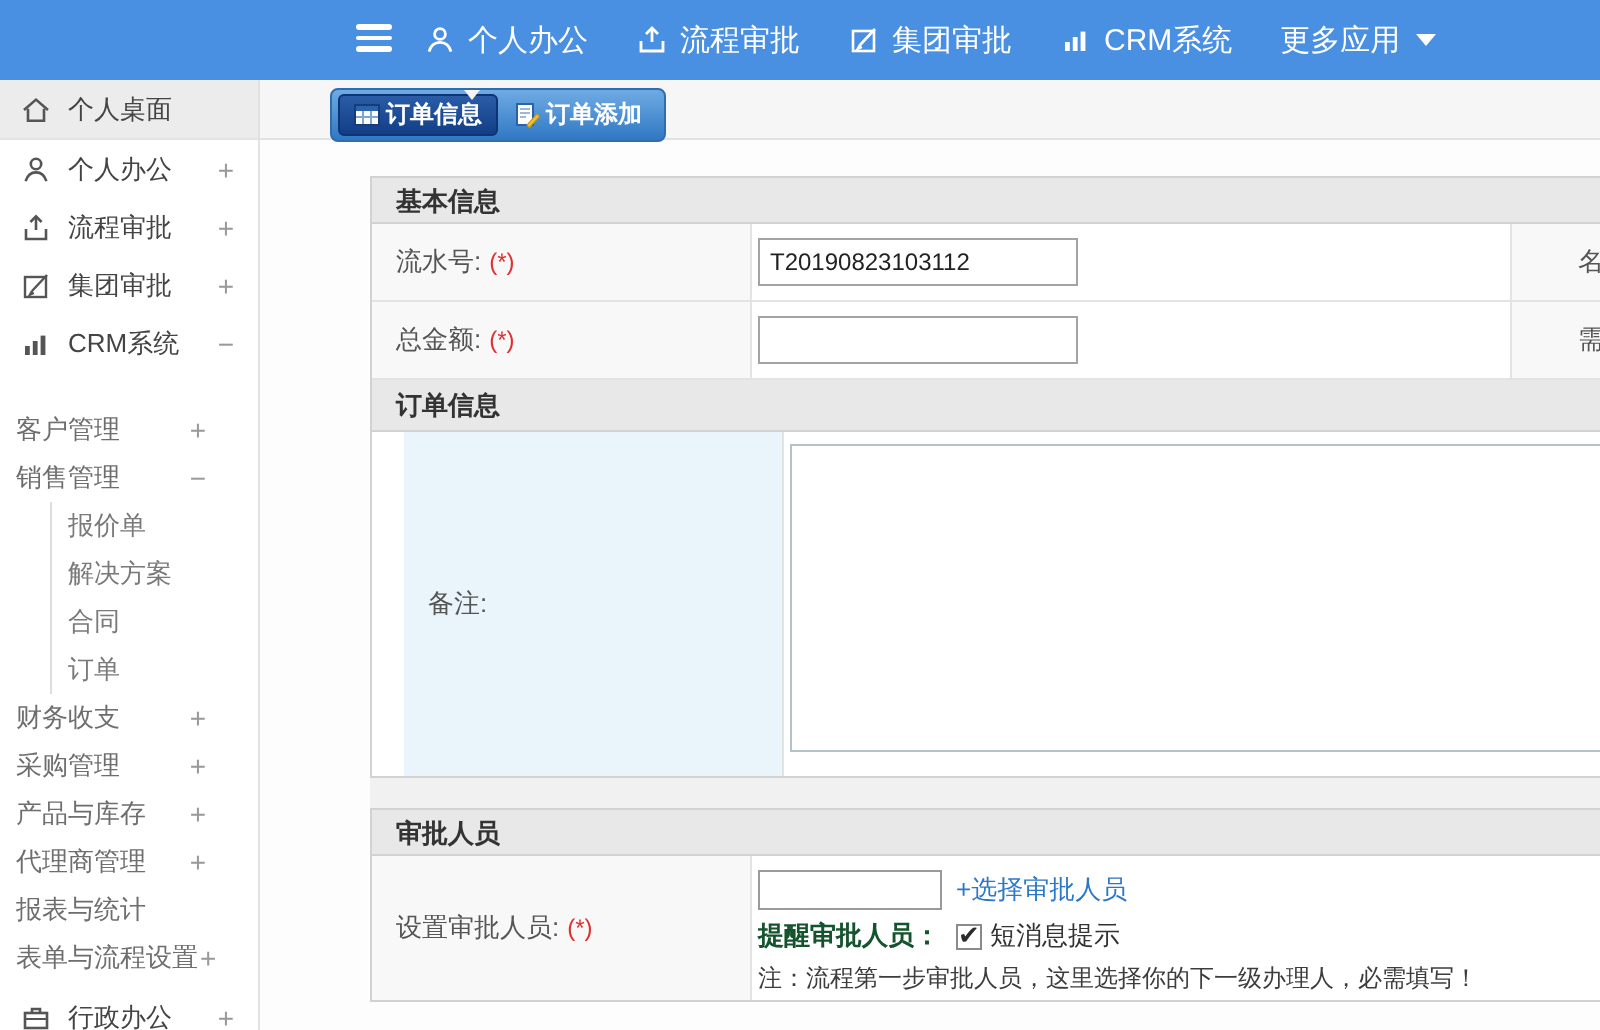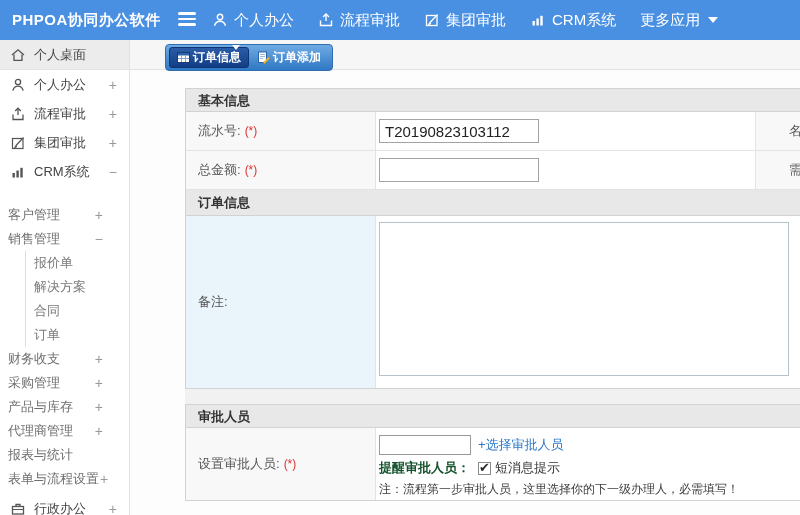--- a/index.html
+++ b/index.html
@@ -39,26 +39,26 @@
   .tab-notch { position: absolute; left: 66px; top: 0px; width: 0; height: 0; border-left: 4px solid transparent; border-right: 4px solid transparent; border-bottom: 5px solid #f6f6f6; transform: rotate(180deg); }
 
   
   .formwrap { margin: 18px 0 0 55px; width: 770px; }
   .ftable { width: 770px; border: 1px solid #d2d2d2; background: #fff; }
   .sec-hdr { height: 23px; line-height: 23px; background: #e8e8e8; border-bottom: 1px solid #d2d2d2; font-size: 13px; font-weight: bold; color: #333; padding-left: 12px; }
   .sec-hdr.tall { height: 26px; line-height: 26px; }
   .frow { display: flex; border-bottom: 1px solid #e3e3e3; }
   .frow:last-child { border-bottom: none; }
   .cell-lbl { width: 190px; flex: 0 0 190px; background: #f8f8f8; border-right: 1px solid #e3e3e3; display: flex; align-items: center; padding-left: 12px; font-size: 13px; color: #555; }
-  .cell-lbl.blue { background: #e9f4fb; }
+  .cell-lbl.blue { background: #e9f4fb; margin-left: 16px; }
   .req { color: #e03131; margin-left: 4px; font-size: 12px; }
   .cell-val { width: 380px; flex: 0 0 380px; display: flex; align-items: center; border-right: 1px solid #e3e3e3; background: #fff; }
   .cell-lbl2 { flex: 1; background: #f8f8f8; display: flex; align-items: center; padding-left: 33px; font-size: 13px; color: #555; overflow: hidden; white-space: nowrap; }
   .row-h39 { height: 39px; }
-  .txt-input { margin-left: 3px; width: 160px; height: 24px; border: 1px solid #a3a3a3; font-size: 15px; color: #222; padding: 1px 5px; font-family: "Liberation Sans", sans-serif; background: #fff; }
+  .txt-input { margin-left: 3px; width: 160px; height: 24px; border: 1px solid #a3a3a3; font-size: 12px; color: #222; padding: 1px 5px; font-family: "Liberation Sans", sans-serif; background: #fff; }
   .cell-val-wide { flex: 1; background: #fff; }
   .remark-row { height: 172px; }
   .remark-area { margin: 6px 0 0 3px; width: 410px; height: 154px; border: 1px solid #b4c3ca; resize: none; font-family: "Liberation Sans", sans-serif; font-size: 13px; padding: 4px; }
   .gap-strip { height: 15px; background: #f1f1f1; width: 770px; }
 
   .appr-row { height: 72px; }
   .appr-val { flex: 1; background: #fff; padding: 7px 0 0 3px; font-size: 13px; color: #333; }
   .appr-line1 { display: flex; align-items: center; }
   .appr-input { width: 92px; height: 20px; border: 1px solid #9a9a9a; background: #fff; font-size: 13px; padding: 1px 4px; font-family: "Liberation Sans", sans-serif; }
   .choose-link { color: #2b77c8; font-size: 13px; margin-left: 7px; cursor: pointer; text-decoration: none; }
@@ -69,21 +69,20 @@
   .appr-note { margin-top: 4px; font-size: 12px; color: #3d3d3d; white-space: nowrap; }
 
   svg { display: block; }
 </style>
 </head>
 <body>
 
 <div class="app">
 
   <div class="topbar">
-    <div class="topbar-title">PHPOA协同办公软件</div>
     <div class="hamburger">
         <span></span>
         <span></span>
         <span></span>
       </div>
     <div class="topnav">
       <div class="topnav-item">
         <span class="side-icon">
           <svg width="16" height="16" viewBox="0 0 16 16">
               <circle cx="8" cy="5" r="2.7" fill="none" stroke="#fff" stroke-width="1.4"></circle>

